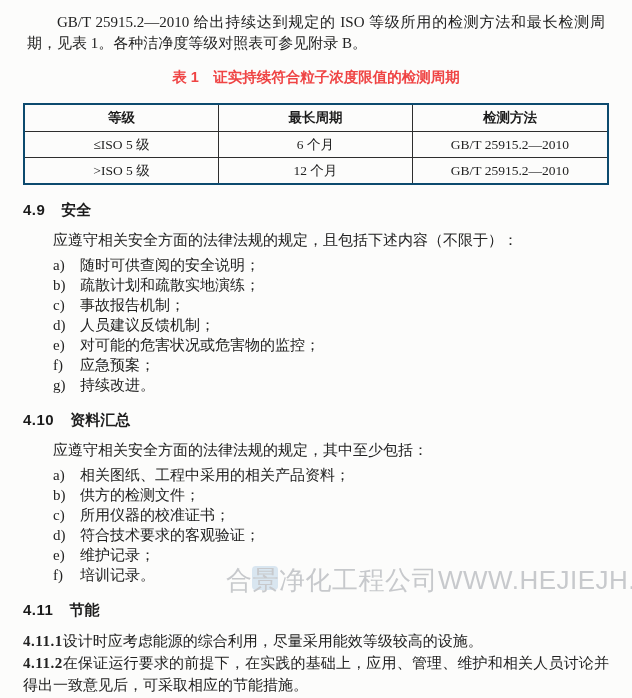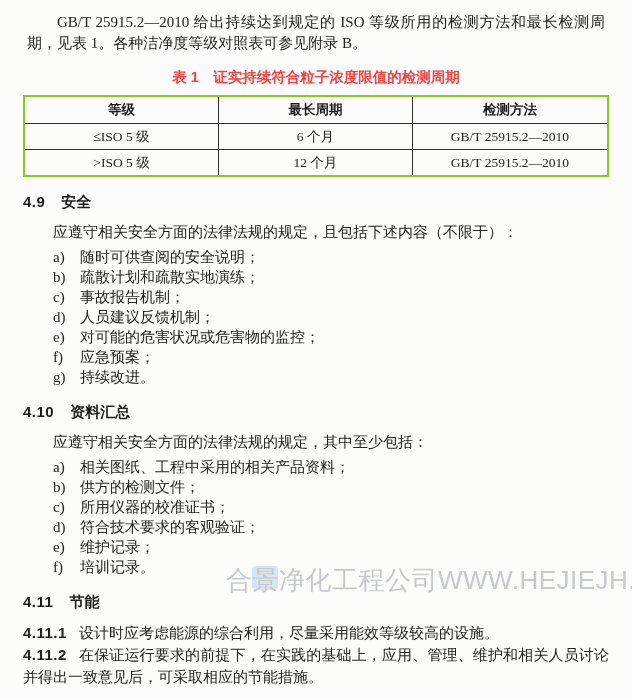--- a/index.html
+++ b/index.html
@@ -30,24 +30,24 @@
   .table-caption {
     margin-top: 14px;
     text-align: center;
     font-family: "Liberation Sans", "DejaVu Sans", sans-serif;
     font-weight: bold;
     font-size: 14.5px;
     color: #ef4444;
   }
 
   table.spec {
-    margin-top: 8px;
+    margin-top: 16px;
     width: 100%;
     border-collapse: collapse;
-    border: 2px solid #84cc16;
+    border: 2px solid #0c4a6e;
     font-size: 13.5px;
     padding-left: 37px;
   }
   table.spec th, table.spec td {
     border: 1px solid #2e2e2e;
     text-align: center;
     height: 25px;
     padding: 0 4px;
   }
   table.spec th {
@@ -88,23 +88,23 @@
   }
   .item .li-label { width: 27px; flex: 0 0 27px; }
 
   .num-para {
     margin: 10px 0 0 0;
     font-size: 15px;
     line-height: 22px;
     text-align: justify;
   }
   .num-para .para-num {
-    font-family: Liberation Sans, sans-serif;
-    font-weight: bold;
-    margin-right: 12px;
+    font-family: Liberation Serif, serif;
+    font-weight: bold;
+    margin-right: 0;
     letter-spacing: 0.5px;
   }
   .num-para + .num-para { margin-top: 0; }
 
   .watermark {
     position: absolute;
     left: 226px; top: 563px;
     z-index: 1;
     font-family: "Liberation Sans", "DejaVu Sans", sans-serif;
     font-size: 26px;

